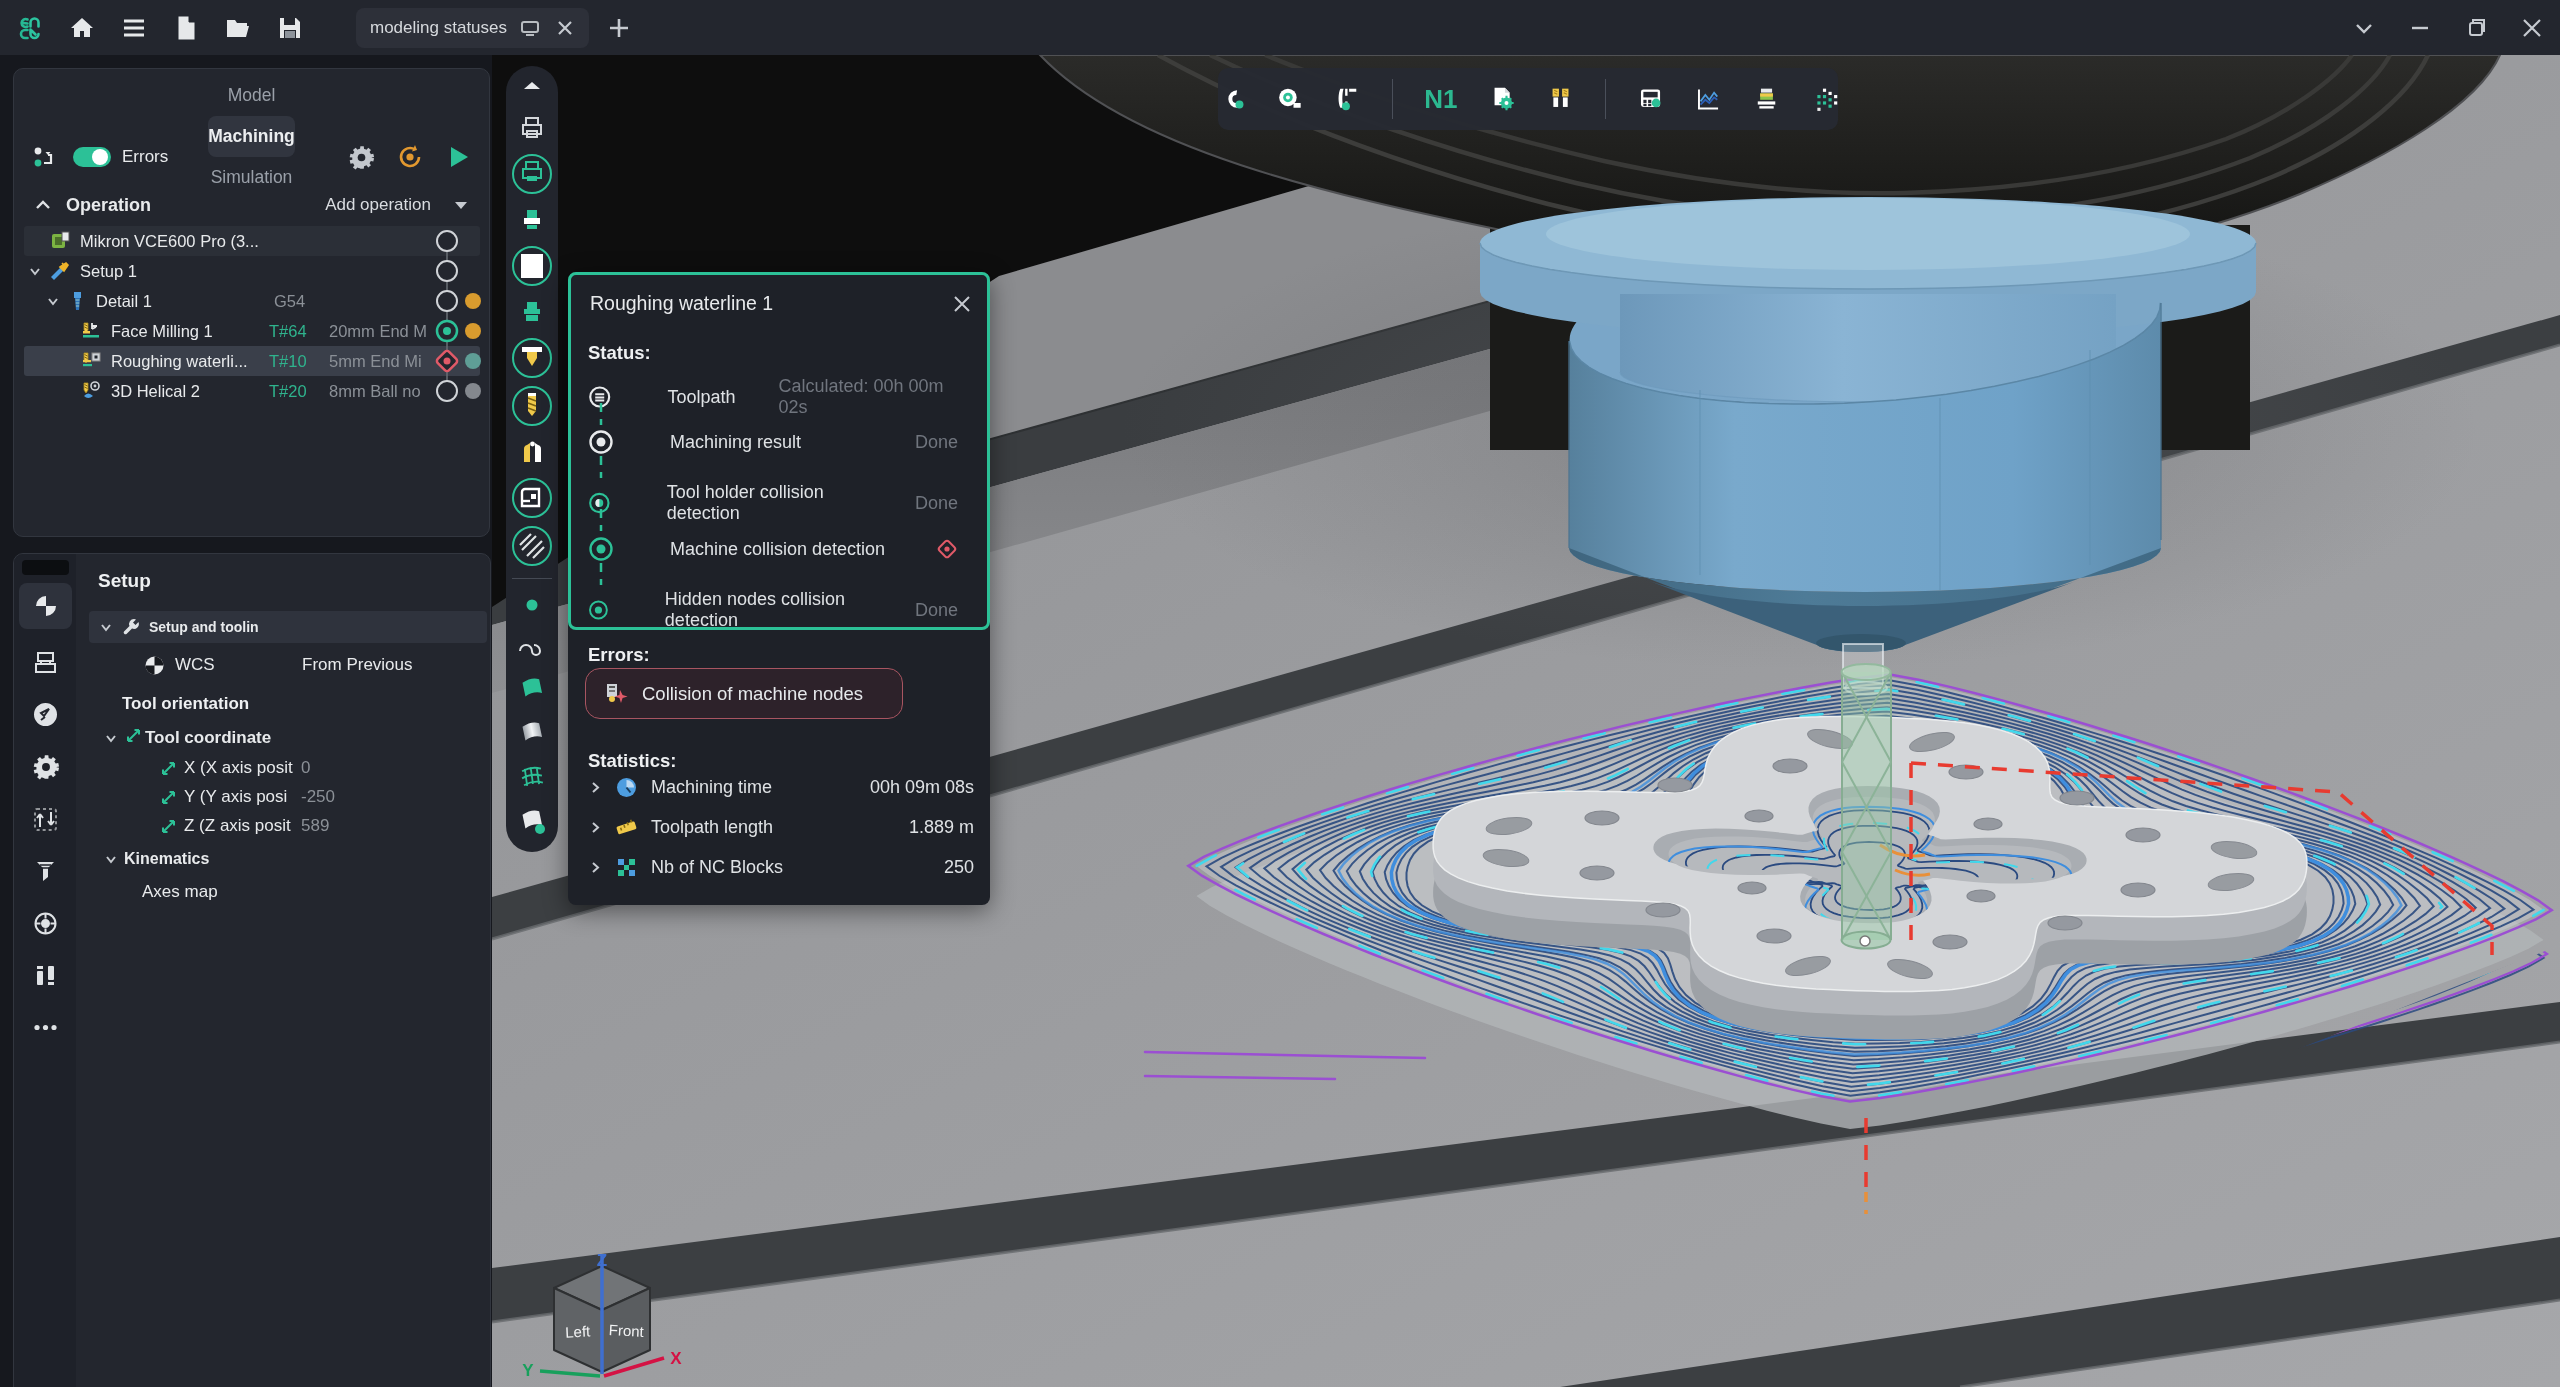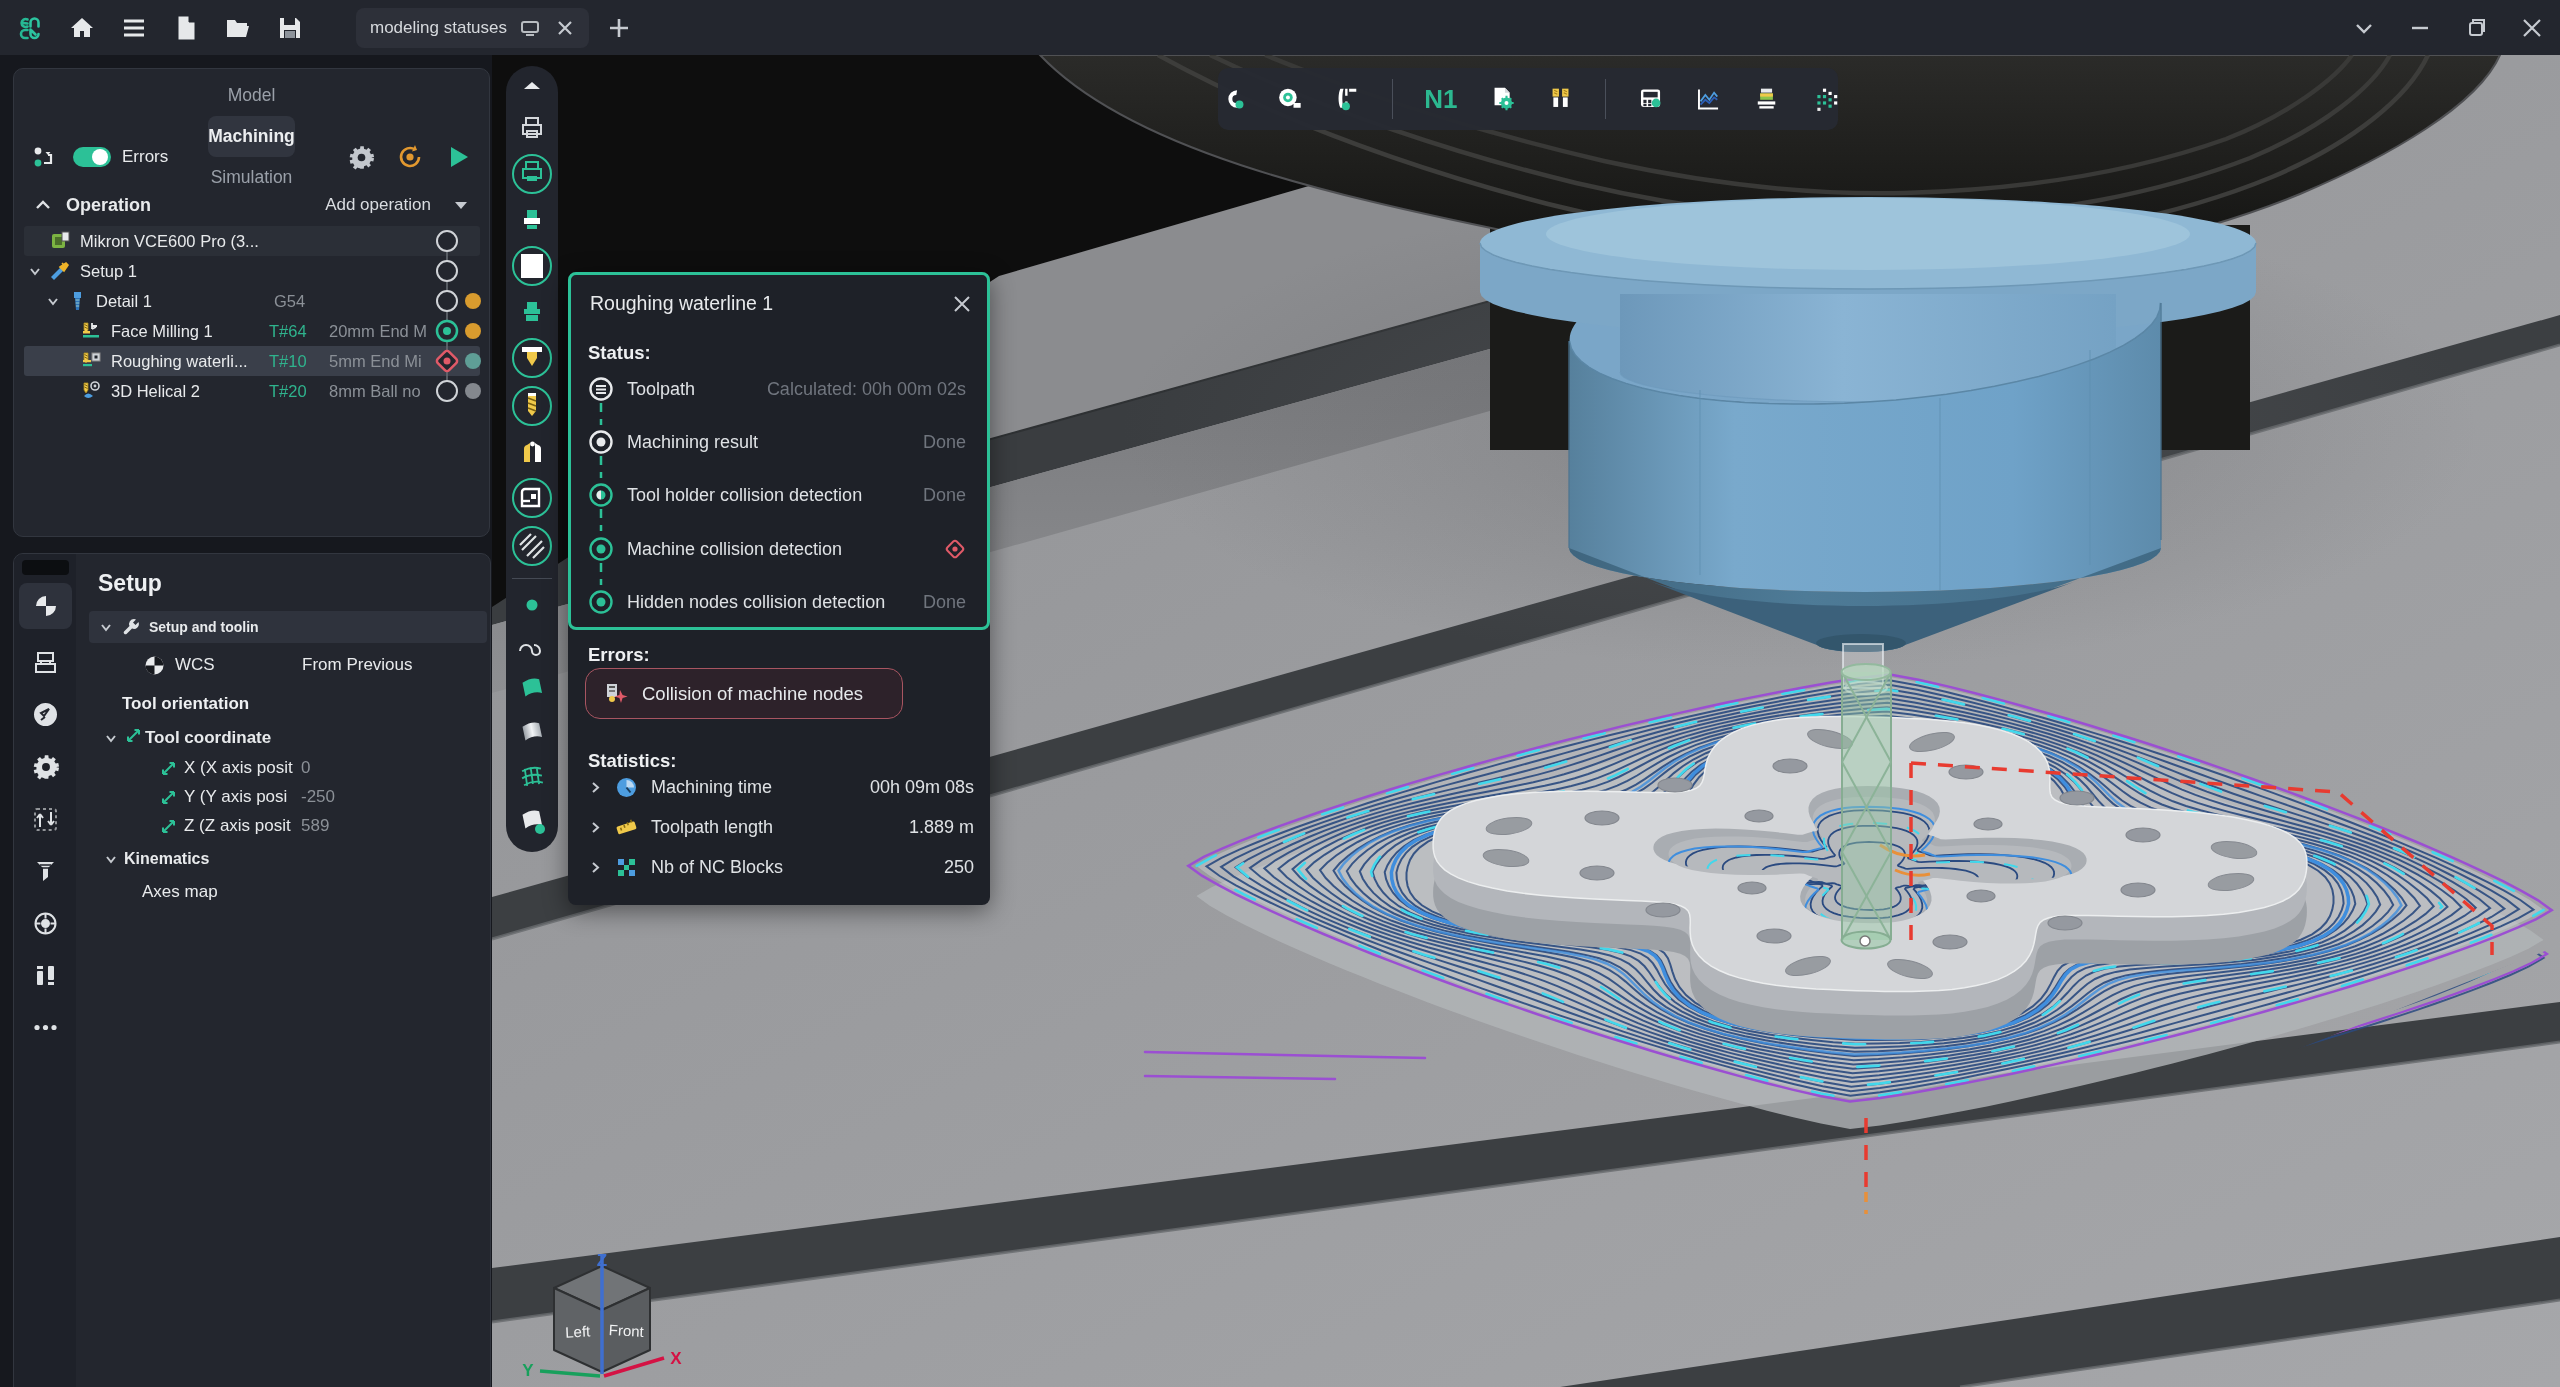--- a/index.html
+++ b/index.html
@@ -25,21 +25,21 @@
 #vtool{left:506px;top:66px;width:52px;height:786px;background:#22252d;border-radius:26px;z-index:22;
 display:flex;flex-direction:column;align-items:center;}
 #vtool .vi{height:44px;display:flex;align-items:center;justify-content:center;flex:0 0 auto;}
 
 #htool{left:1218px;top:68px;width:620px;height:62px;background:rgba(38,41,50,0.97);border-radius:10px;z-index:22;
 display:flex;align-items:center;justify-content:flex-end;gap:31px;}
 
 #popup{left:568px;top:272px;width:422px;height:633px;background:#1e2128;border-radius:8px;z-index:25;
 box-shadow:0 6px 24px rgba(0,0,0,0.45);color:#e8eaec;padding-left:33px;}
 #statusbox{position:absolute;left:0;top:0;width:422px;height:358px;border:3px solid #2cc197;border-radius:8px;}
-.srow{position:absolute;left:20px;right:24px;display:flex;align-items:center;font-size:18px;color:#dfe2e5;}
+.srow{position:absolute;left:20px;right:32px;display:flex;align-items:center;font-size:18px;color:#dfe2e5;gap:43px;}
 .srow .rt{margin-left:auto;color:#70757e;font-size:18px;}
 .seclab{position:absolute;left:20px;font-size:18.5px;font-weight:bold;color:#eef0f2;}
 #errbox{position:absolute;left:17px;top:396px;width:318px;height:51px;border:1.5px solid #a85561;border-radius:15px;
 background:rgba(140,45,60,0.14);display:flex;align-items:center;font-size:18.5px;color:#e6e9ec;}
 .strow{position:absolute;left:20px;right:16px;display:flex;align-items:center;font-size:18px;color:#dfe2e5;}
 .strow .rv{margin-left:auto;color:#dfe2e5;}
 </style></head><body>
 <div id="stage">
 <svg width="2560" height="1387" viewBox="0 0 2560 1387" style="position:absolute;left:0;top:0">
 <defs>
@@ -495,21 +495,21 @@
           <rect x="16" y="4" width="6" height="14" rx="1"></rect>
           <rect x="5" y="4" width="6" height="3"></rect>
           <rect x="16" y="20" width="6" height="3"></rect>
         </svg>
   <svg width="27" height="27" viewBox="0 0 27 27" fill="#dfe2e5">
           <circle cx="5" cy="13.5" r="2.6"></circle>
           <circle cx="13.5" cy="13.5" r="2.6"></circle>
           <circle cx="22" cy="13.5" r="2.6"></circle>
         </svg>
  </div>
- <div class="abs" style="left:84px;top:16px;font-size:23px;font-weight:bold;color:#eef0f2;">Setup</div>
+ <div class="abs" style="left:84px;top:16px;font-size:19px;font-weight:bold;color:#eef0f2;">Setup</div>
  <div class="abs row" style="left:75px;top:57px;width:398px;height:32px;background:#2f333d;border-radius:4px;padding:8px 10px;font-size:14px;font-weight:bold;">
    <svg width="14" height="14" viewBox="0 0 14 14" fill="none" stroke="#c6cad0" stroke-width="2">
           <path d="M3 5 l4 5 4-5"></path>
         </svg> <svg width="20" height="20" viewBox="0 0 20 20" style="margin:0 8px" fill="#dfe2e5">
           <path d="M13 2 a5 5 0 0 0 -4.5 7 L3 14.5 a1.8 1.8 0 0 0 2.5 2.5 L11 11.5 a5 5 0 0 0 6.5 -6.5 l-3 3 -2.5 -2.5 3-3 a5 5 0 0 0 -2 -0.5 Z"></path>
         </svg> Setup and toolin
  </div>
  <div class="abs row" style="left:130px;top:96px;width:340px;height:30px;font-size:17px;">
    <svg width="21" height="21" viewBox="0 0 21 21">
           <circle cx="10.5" cy="10.5" r="9" fill="#e8eaec"></circle>

